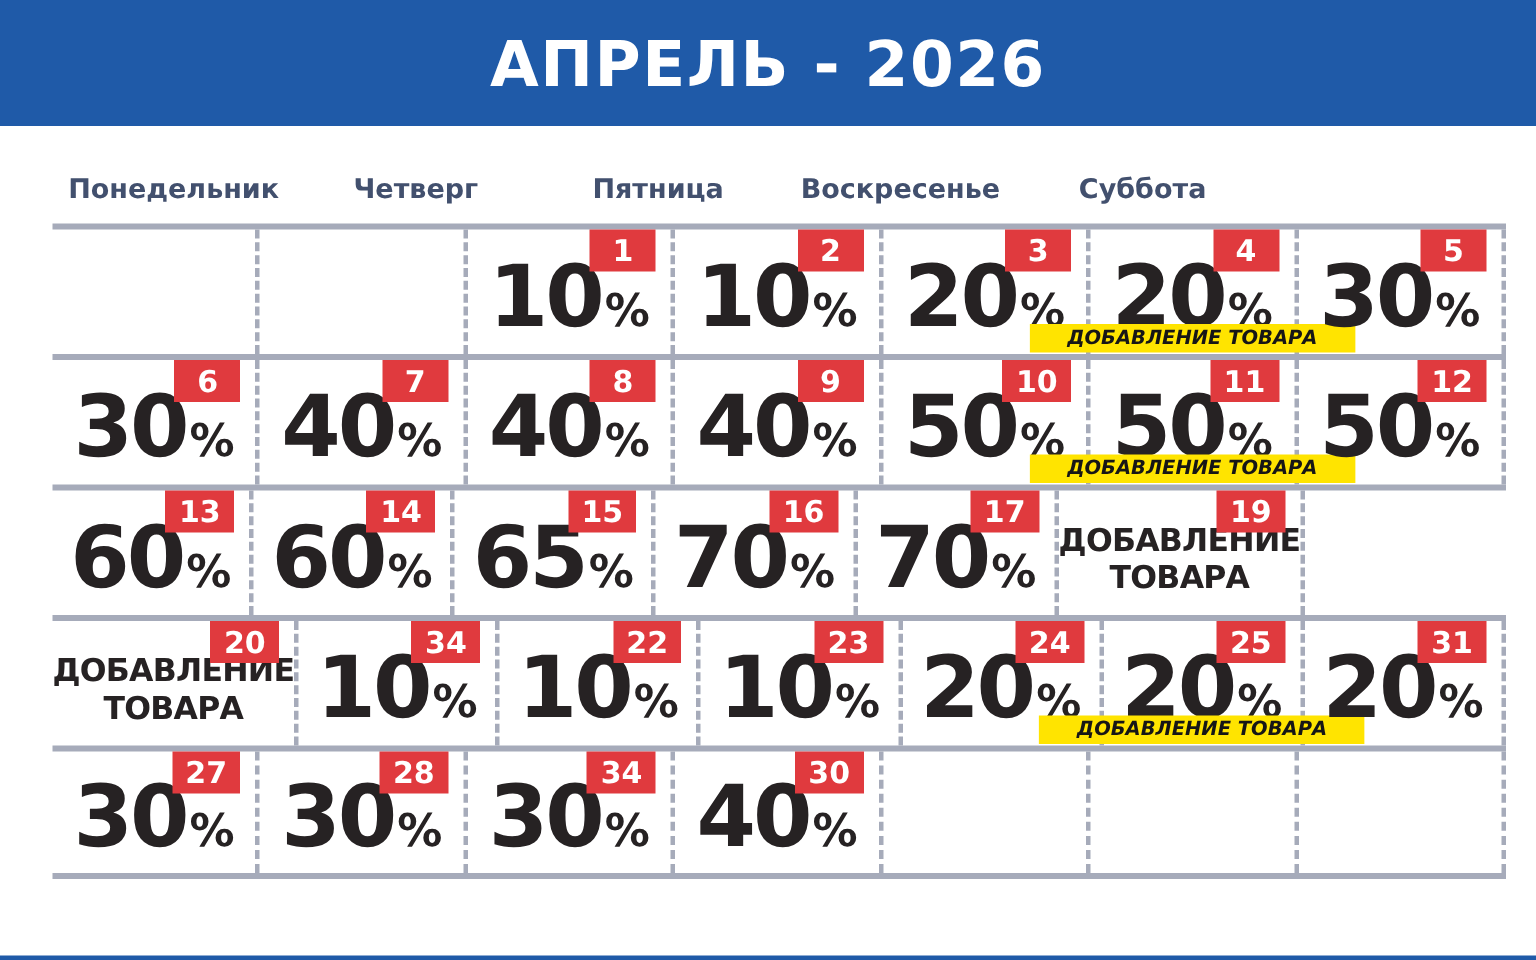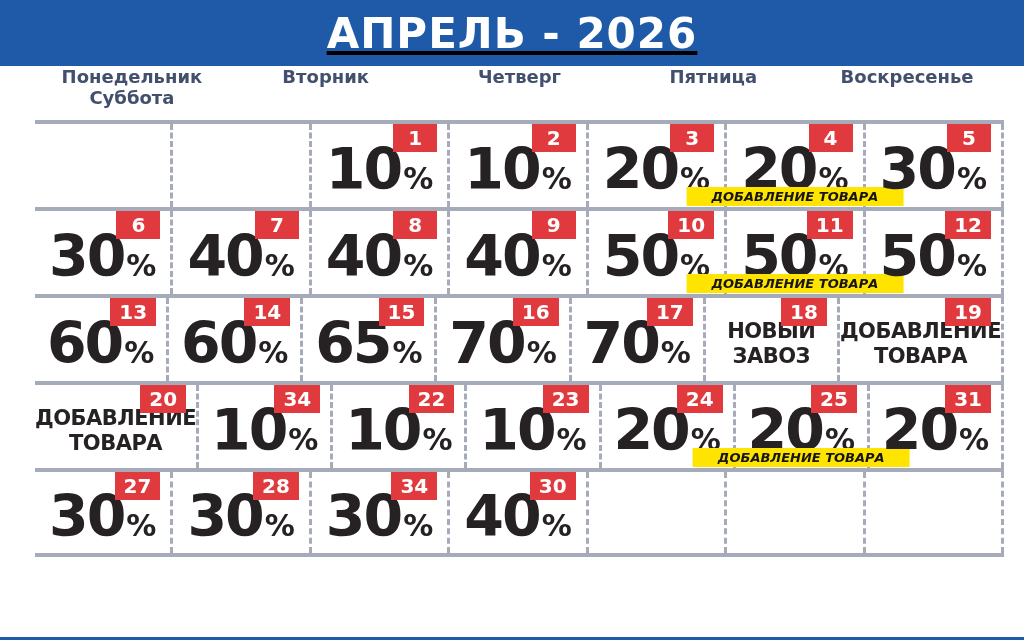--- a/index.html
+++ b/index.html
@@ -8,27 +8,27 @@
     --yellow:#ffe400;
     --navy:#42506e;
     --gray:#a6abba;
     --ink:#262223;
   }
   *{box-sizing:border-box;margin:0;padding:0;}
   html,body{width:1024px;height:640px;overflow:hidden;background:#fff;
     font-family:"Liberation Sans","DejaVu Sans",sans-serif;}
   .page{position:relative;width:1024px;height:640px;background:#fff;}
 
-  .header-bar{height:66px;background:var(--blue);display:flex;align-items:center;justify-content:center;text-decoration:underline;}
+  .header-bar{height:84px;background:var(--blue);display:flex;align-items:center;justify-content:center;}
   .page-title{color:#fff;font-size:42px;font-weight:bold;letter-spacing:1px;
     font-family:"DejaVu Sans","Liberation Sans",sans-serif;}
 
   .calendar{margin:0 20px 0 35px;}
-  .weekday-row{display:grid;grid-template-columns:repeat(5,1fr);
-    padding-bottom:12px;}
+  .weekday-row{display:grid;grid-template-columns:repeat(6,1fr);
+    padding-top:32px;padding-bottom:12px;}
   .weekday-label{text-align:center;color:var(--navy);font-weight:bold;font-size:18px;
     font-family:"DejaVu Sans","Liberation Sans",sans-serif;}
 
   .week-row{display:grid;grid-template-columns:repeat(7,1fr);
     border-top:4px solid var(--gray);height:87px;}
   .week-row:last-child{border-bottom:4px solid var(--gray);height:89px;}
 
   .cell{position:relative;border-right:3px dashed var(--gray);
     display:flex;align-items:center;justify-content:center;}
 
@@ -59,21 +59,20 @@
 
 <div class="page">
 
   <div class="header-bar">
     <div class="page-title">АПРЕЛЬ - 2026</div>
   </div>
 
   <div class="calendar">
     <div class="weekday-row">
       <div class="weekday-label">Понедельник</div>
-      <div class="weekday-label">Вторник</div>
       <div class="weekday-label">Четверг</div>
       <div class="weekday-label">Пятница</div>
       <div class="weekday-label">Воскресенье</div>
       <div class="weekday-label">Суббота</div>
     </div>
     <div id="calendar-grid">
         <div class="week-row">
           <div class="cell"></div>
           <div class="cell"></div>
           <div class="cell">
@@ -195,27 +194,20 @@
             </div>
           </div>
           <div class="cell">
             <div class="day-badge">17</div>
             <div class="discount">
               <span class="num">70</span>
               <span class="pct">%</span>
             </div>
           </div>
           <div class="cell">
-            <div class="day-badge">18</div>
-            <div class="promo-text">
-              <span>НОВЫЙ</span>
-              <span>ЗАВОЗ</span>
-            </div>
-          </div>
-          <div class="cell">
             <div class="day-badge">19</div>
             <div class="promo-text">
               <span>ДОБАВЛЕНИЕ</span>
               <span>ТОВАРА</span>
             </div>
           </div>
         </div>
         <div class="week-row">
           <div class="cell">
             <div class="day-badge">20</div>

